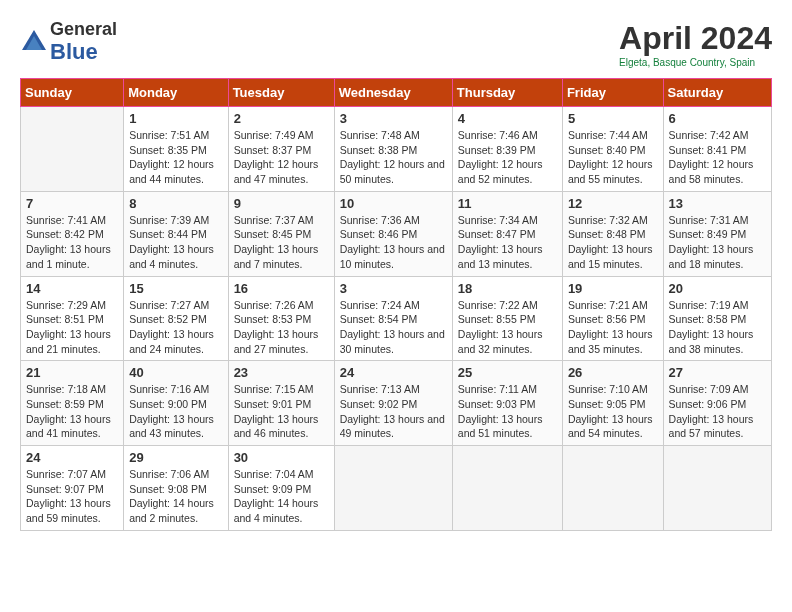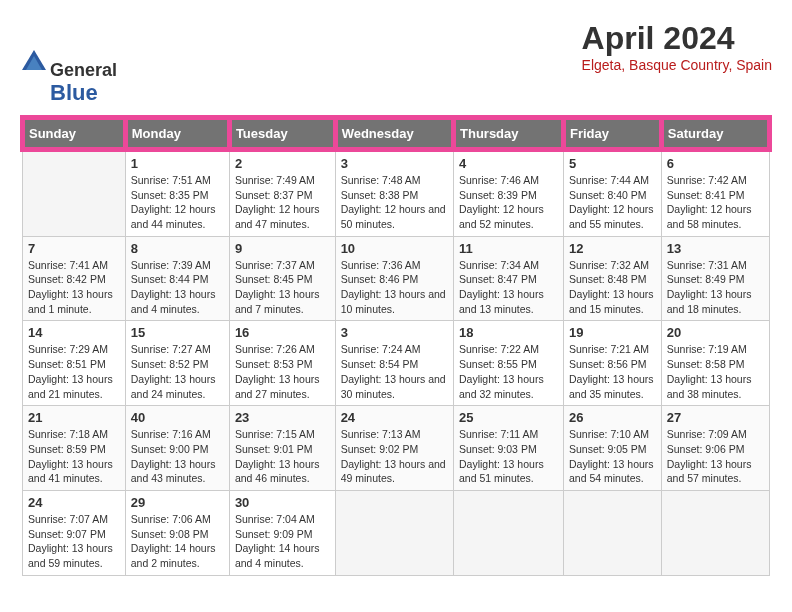--- a/index.html
+++ b/index.html
@@ -22,57 +22,56 @@
     }
     .logo-text {
       display: flex;
       flex-direction: column;
       line-height: 1.1;
     }
     .logo-general {
       font-size: 18px;
       font-weight: bold;
       color: #333;
-      margin-top: 41px;
     }
     .logo-blue {
       font-size: 22px;
       font-weight: bold;
       color: #2c5aa0;
     }
     .logo-icon {
       width: 28px;
       height: 28px;
       margin-right: 2px;
     }
     .title-area {
       text-align: left;
     }
     .main-title {
       font-size: 32px;
       font-weight: bold;
       color: #333;
     }
     .subtitle {
-      font-size: 14px;
-      color: #b91c1c;
+      font-size: 10px;
+      color: #15803d;
     }
     table {
       width: 100%;
       border-collapse: collapse;
       font-size: 11px;
     }
     .header-row th {
-      background: #737373;
+      background: #c2410c;
       color: #fff;
       padding: 6px 4px;
       text-align: left;
       font-size: 13px;
       font-weight: bold;
-      border: 5px solid #ec4899;
+      border: 1px solid #ec4899;
     }
     td {
       border: 1px solid #ccc;
       padding: 4px 5px;
       vertical-align: top;
       min-height: 70px;
     }
     .day-number {
       font-size: 13px;
       font-weight: bold;

